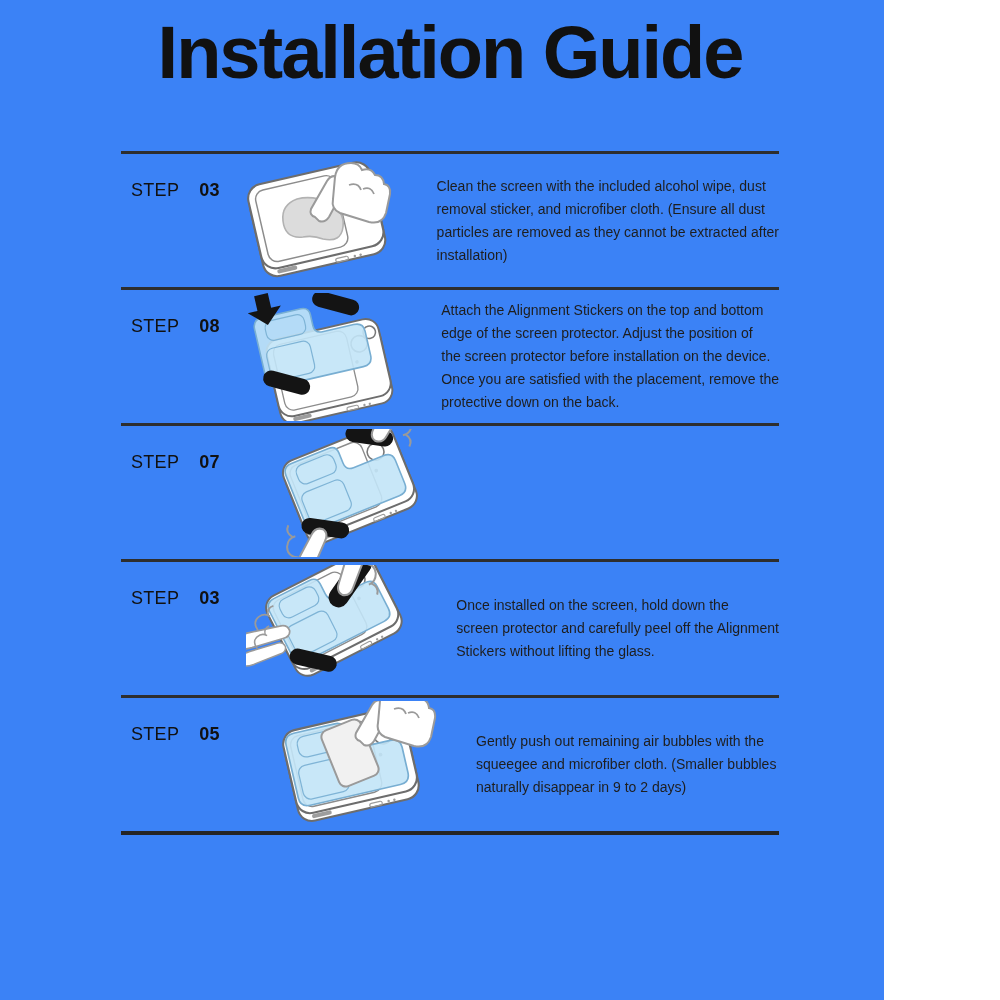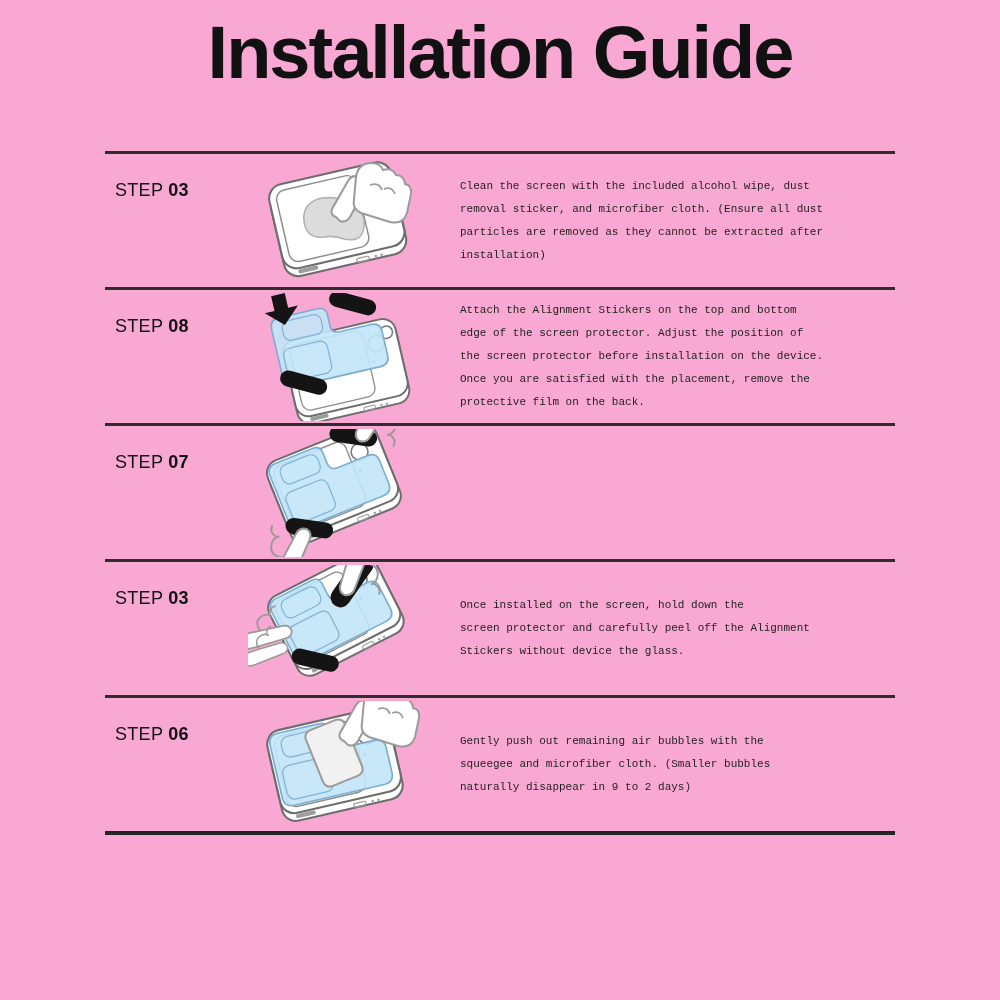--- a/index.html
+++ b/index.html
@@ -2,21 +2,21 @@
 <html><head>
 <meta charset="utf-8">
 <style>
   * { box-sizing: border-box; }
   html, body { margin: 0; padding: 0; background: #ffffff; }
   body {
     width: 1000px; height: 1000px; overflow: hidden;
     font-family: "Liberation Sans", "DejaVu Sans", sans-serif;
     color: #1e1e1e;
   }
-  .page { width: 1000px; height: 1000px; background: #f9a8d4; }
+  .page { width: 884px; height: 1000px; background: #3b82f6; padding-left: 16px; }
 
   .title {
     margin: 0; padding-top: 8px;
     text-align: center;
     font-size: 74px; line-height: 90px;
     font-weight: bold; letter-spacing: -2px;
     color: #111111;
   }
 
   .steps {
@@ -29,38 +29,37 @@
     border-top: 3px solid #2e2e2e;
   }
   .step-label {
     width: 140px;
     padding: 26px 0 0 10px;
     font-size: 18px;
     color: #111;
     letter-spacing: .3px;
     white-space: nowrap;
   }
-  .step-label .step-word { font-weight: normal; margin-right: 5px; }
+  .step-label .step-word { font-weight: normal; margin-right: 20px; }
   .step-label .step-num  { font-weight: bold; }
 
   .step-illus {
     width: 190px;
     display: flex; align-items: center; justify-content: center;
   }
   .step-svg { display: block; }
 
   .step-desc {
     flex: 1;
     align-self: center;
     padding-left: 25px;
-    font-size: 11px;
+    font-size: 14px;
     line-height: 23px;
     color: #1e1e1e;
     white-space: pre;
-    font-family: Liberation Mono, monospace;
   }
 
   .defs-svg { position: absolute; width: 0; height: 0; overflow: hidden; }
 </style>
 </head>
 <body>
 
 <svg class="defs-svg" aria-hidden="true">
   <defs>
     <g id="phone-base">
@@ -135,21 +134,21 @@
             <use href="#tab-rect" transform="translate(106,3) rotate(28)"></use>
             <use href="#tab-rect" transform="translate(24,86) rotate(28)"></use>
           </g>
           <use href="#arrow-down-shape" transform="translate(36,28) rotate(-13)"></use>
         </svg>
       </div>
       <div class="step-desc">Attach the Alignment Stickers on the top and bottom
 edge of the screen protector. Adjust the position of
 the screen protector before installation on the device.
 Once you are satisfied with the placement, remove the
-protective film on the back.</div>
+protective down on the back.</div>
     </section>
 
     <section class="step">
       <div class="step-label">
         <span class="step-word">STEP</span><span class="step-num">07</span>
       </div>
       <div class="step-illus" aria-label="hands-aligning-screen-protector-on-phone">
         <svg class="step-svg" width="185" height="128" viewBox="0 0 185 128">
           <g transform="translate(26,10) scale(0.8) rotate(-22 75 57)">
             <use href="#phone-base"></use>
@@ -176,26 +175,26 @@
             <use href="#tab-rect" transform="translate(26,96) rotate(40)"></use>
           </g>
           <use href="#tab-rect" transform="translate(104,16) rotate(-55)"></use>
           <use href="#finger-base" transform="translate(97,28) rotate(18)"></use>
           <use href="#finger-base" transform="translate(42,66) rotate(255) scale(0.85)"></use>
           <use href="#finger-base" transform="translate(38,82) rotate(250) scale(0.75)"></use>
         </svg>
       </div>
       <div class="step-desc">Once installed on the screen, hold down the
 screen protector and carefully peel off the Alignment
-Stickers without device the glass.</div>
-    </section>
-
-    <section class="step">
-      <div class="step-label">
-        <span class="step-word">STEP</span><span class="step-num">06</span>
+Stickers without lifting the glass.</div>
+    </section>
+
+    <section class="step">
+      <div class="step-label">
+        <span class="step-word">STEP</span><span class="step-num">05</span>
       </div>
       <div class="step-illus" aria-label="hand-pushing-squeegee-across-screen">
         <svg class="step-svg" width="185" height="128" viewBox="0 0 185 128">
           <g transform="translate(24,16) scale(0.84) rotate(-13 75 57)">
             <use href="#phone-base"></use>
             <use href="#protector-base" transform="translate(5,5)"></use>
           </g>
           <use href="#squeegee-shape" transform="translate(86,52) rotate(-22)"></use>
           <use href="#hand-grip" transform="translate(94,38)"></use>
         </svg>

